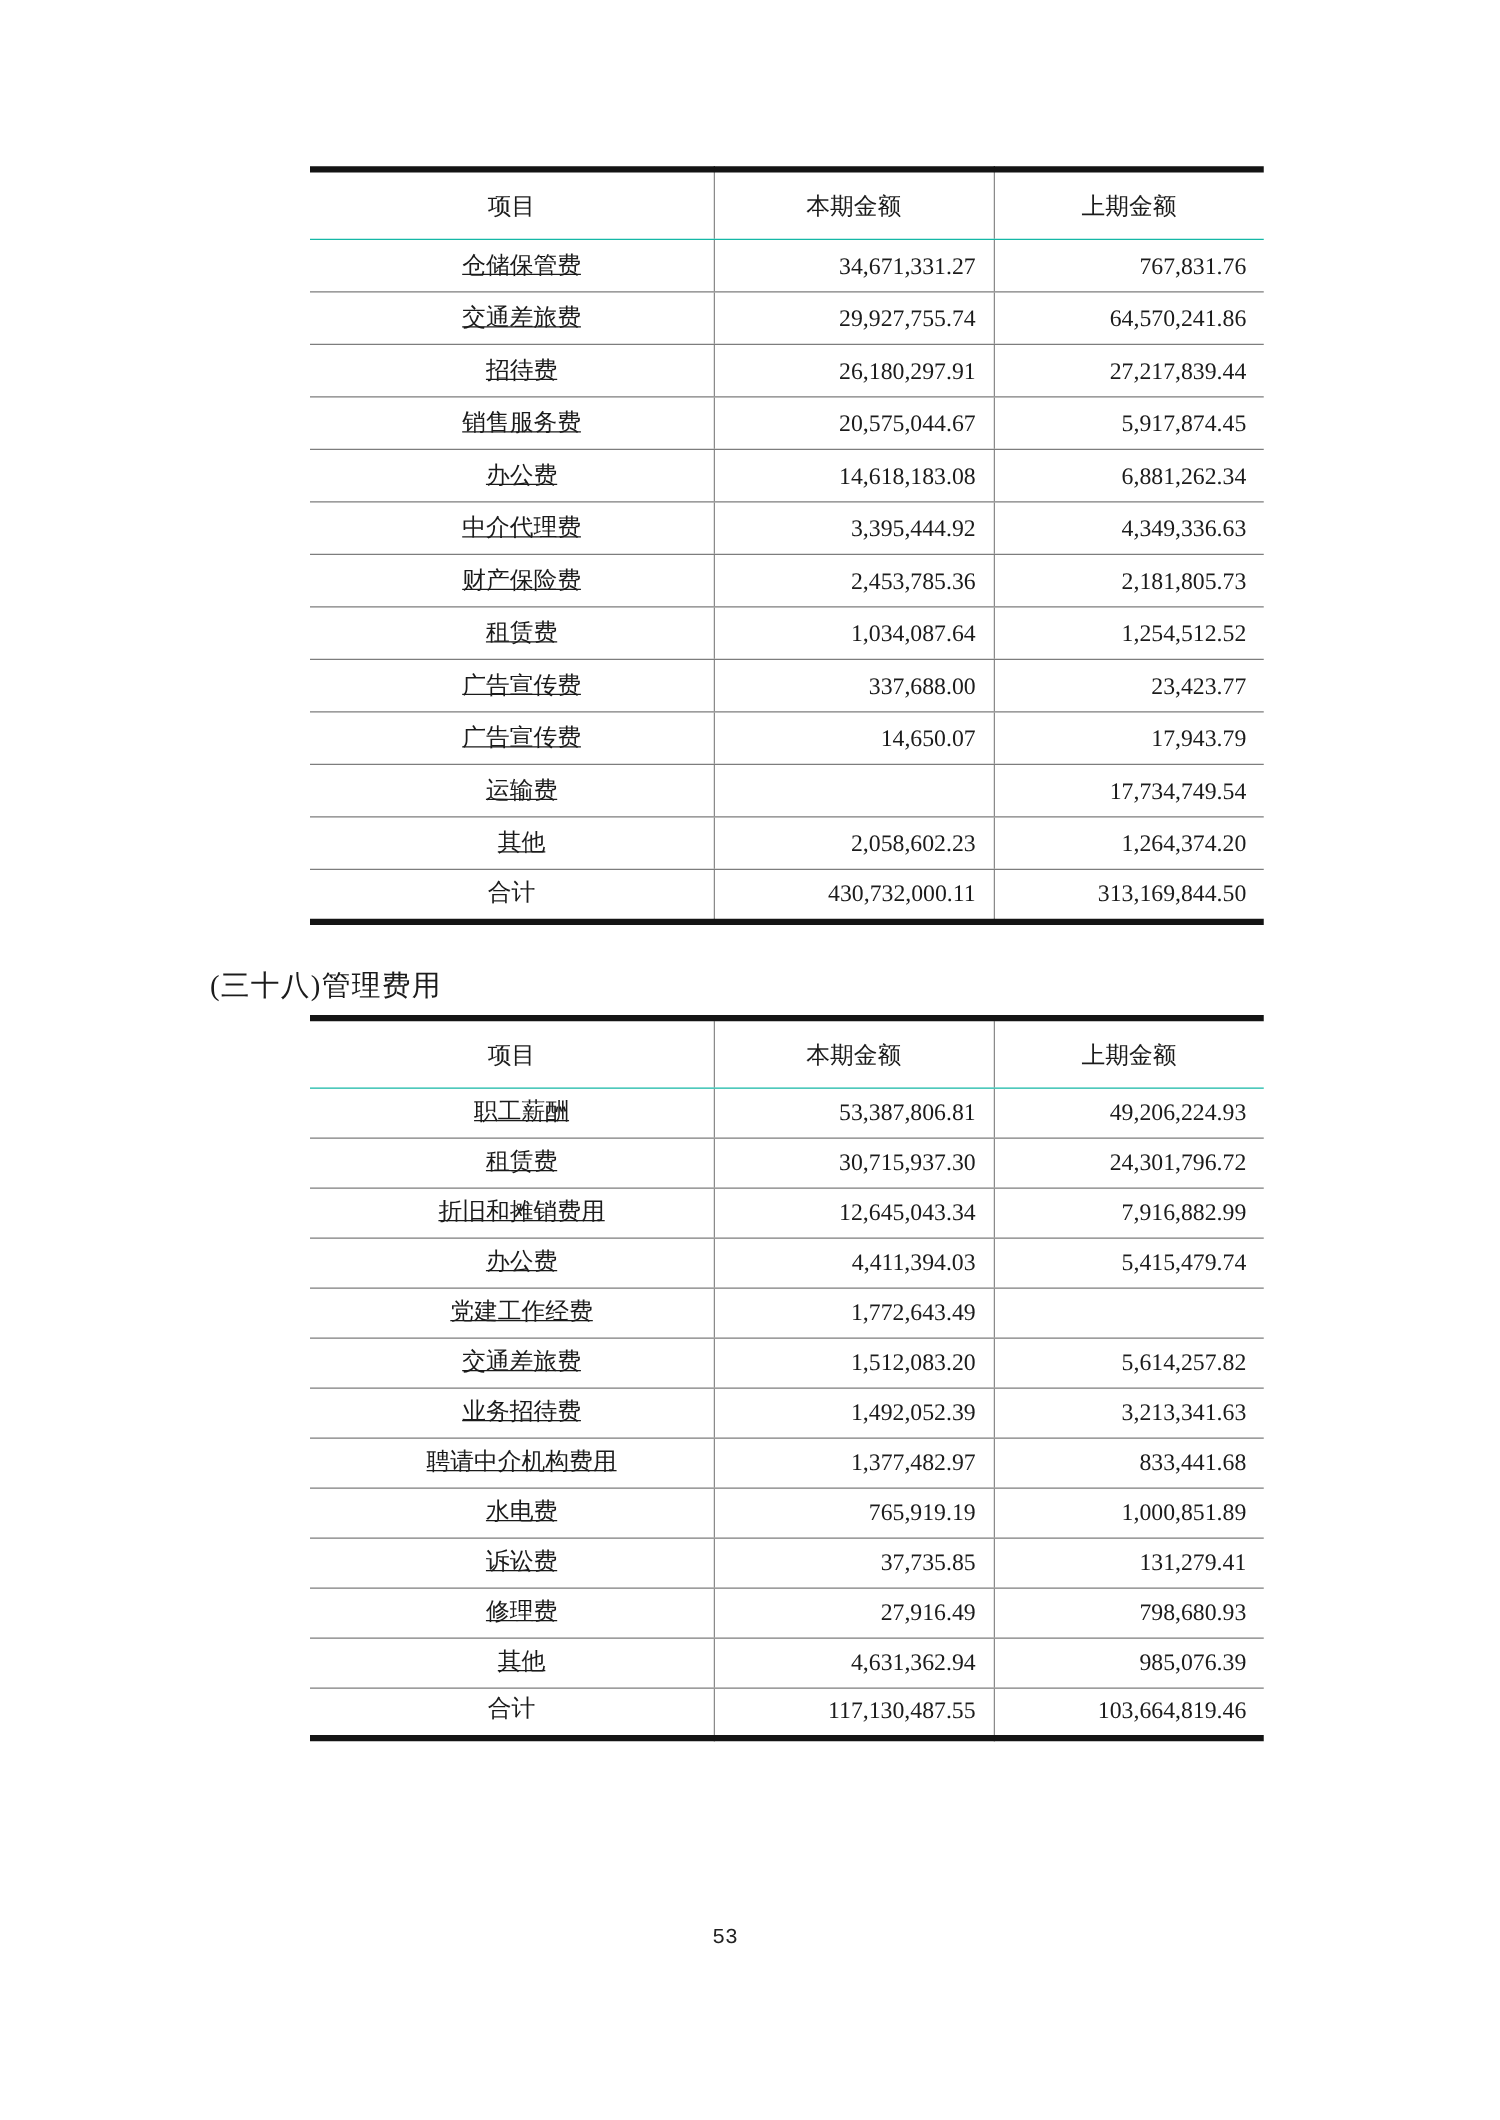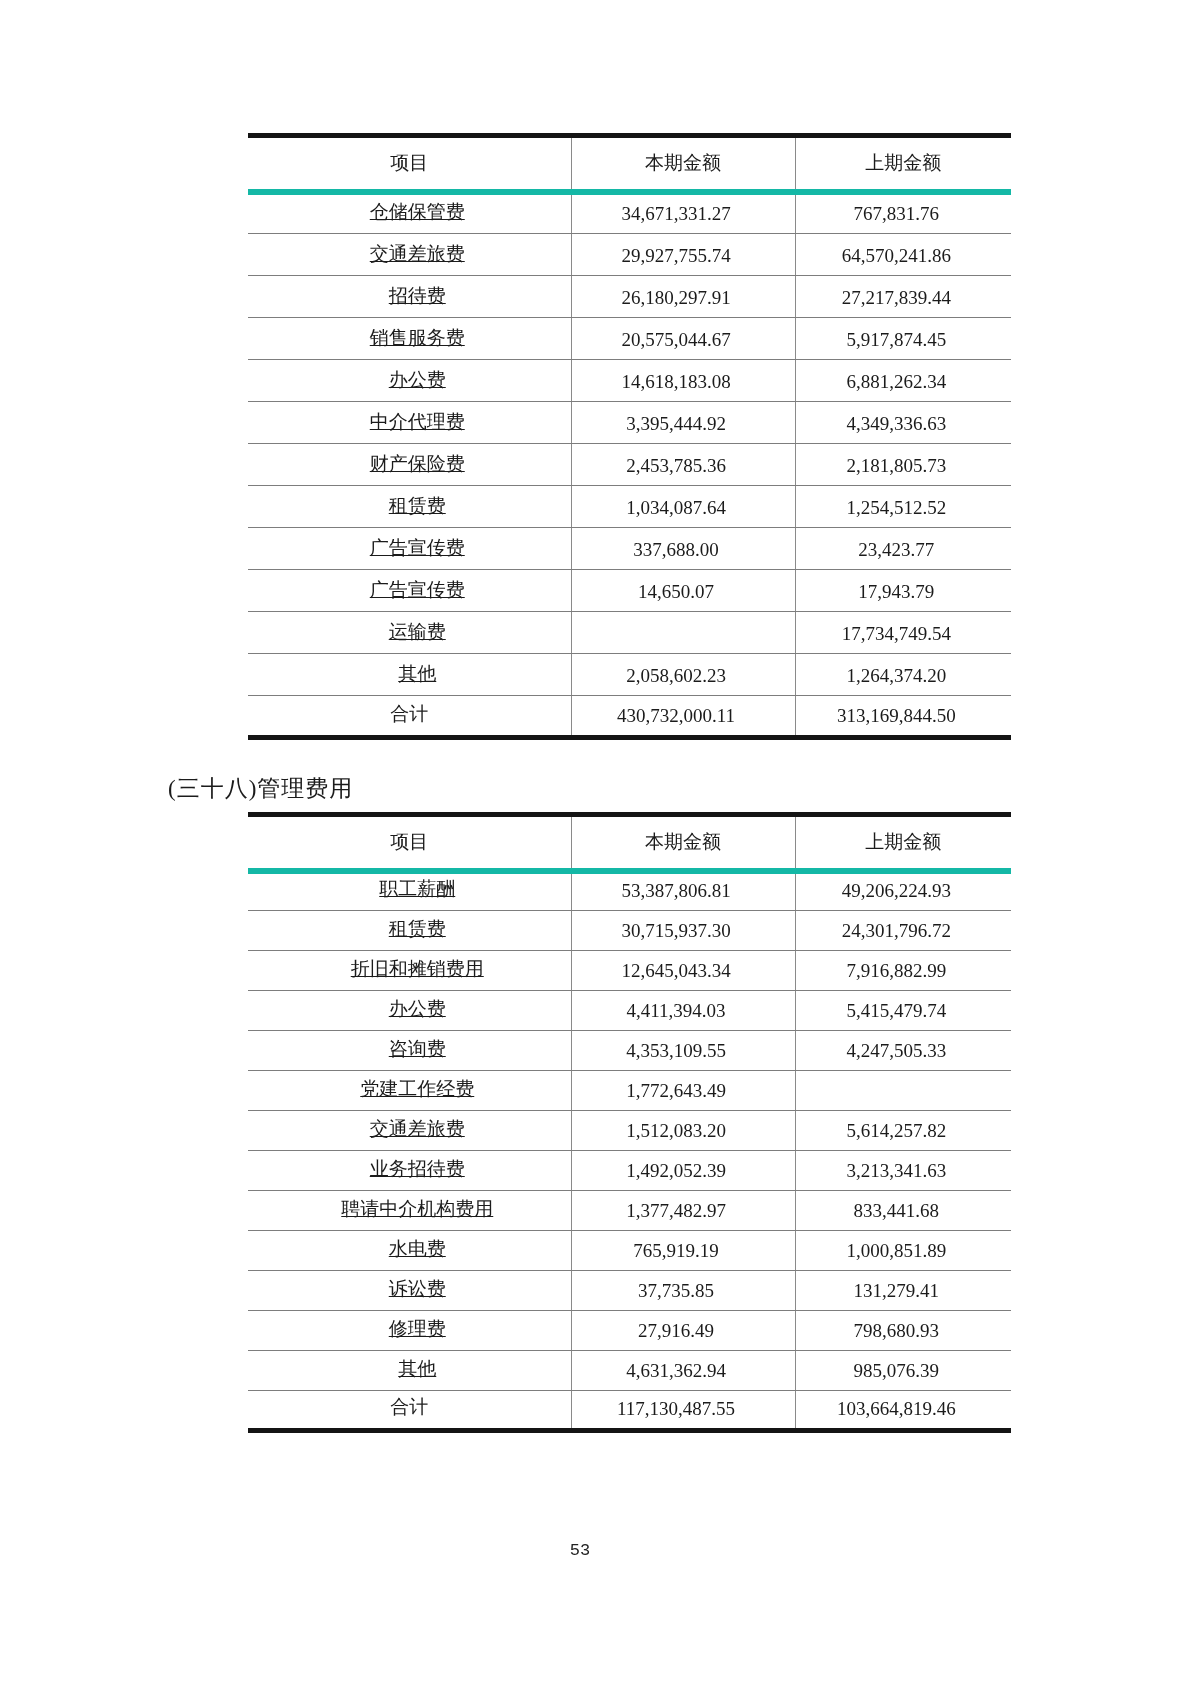--- a/index.html
+++ b/index.html
@@ -25,34 +25,34 @@
     font-size: 19px;
   }
   .fin-table col.col-item { width: 323px; }
   .fin-table col.col-cur  { width: 224px; }
   .fin-table col.col-pri  { width: 216px; }
   .fin-table th {
     height: 56px;
     font-weight: normal;
     text-align: center;
     vertical-align: middle;
-    border-bottom: 6px solid #14b8a6;
+    border-bottom: 1px solid #14b8a6;
   }
   .fin-table td {
     vertical-align: bottom;
     padding-bottom: 8px;
     border-bottom: 1px solid #7d7d7d;
     white-space: nowrap;
     overflow: hidden;
   }
   #table-1 td { height: 42px; }
   #table-2 td { height: 40px; }
   .fin-table th + th, .fin-table td + td { border-left: 1px solid #8a8a8a; font-family: Liberation Serif, serif; }
   td.c-item  { text-align: center;  padding-left: 16px; text-decoration: underline; }
-  td.c-num   { text-align: center; padding-right: 14px; }
+  td.c-num   { text-align: right; padding-right: 14px; }
   td.c-total { text-align: center; }
   .fin-table tfoot td { border-bottom: none; }
   #table-1 { top: 133px; }
   #table-2 { top: 812px; }
   .section-heading {
     position: absolute;
     left: 168px;
     top: 773px;
     font-size: 23px;
     font-weight: normal;
@@ -188,25 +188,20 @@
           <td class="c-item">折旧和摊销费用</td>
           <td class="c-num">12,645,043.34</td>
           <td class="c-num">7,916,882.99</td>
         </tr>
         <tr>
           <td class="c-item">办公费</td>
           <td class="c-num">4,411,394.03</td>
           <td class="c-num">5,415,479.74</td>
         </tr>
         <tr>
-          <td class="c-item">咨询费</td>
-          <td class="c-num">4,353,109.55</td>
-          <td class="c-num">4,247,505.33</td>
-        </tr>
-        <tr>
           <td class="c-item">党建工作经费</td>
           <td class="c-num">1,772,643.49</td>
           <td class="c-num"></td>
         </tr>
         <tr>
           <td class="c-item">交通差旅费</td>
           <td class="c-num">1,512,083.20</td>
           <td class="c-num">5,614,257.82</td>
         </tr>
         <tr>

